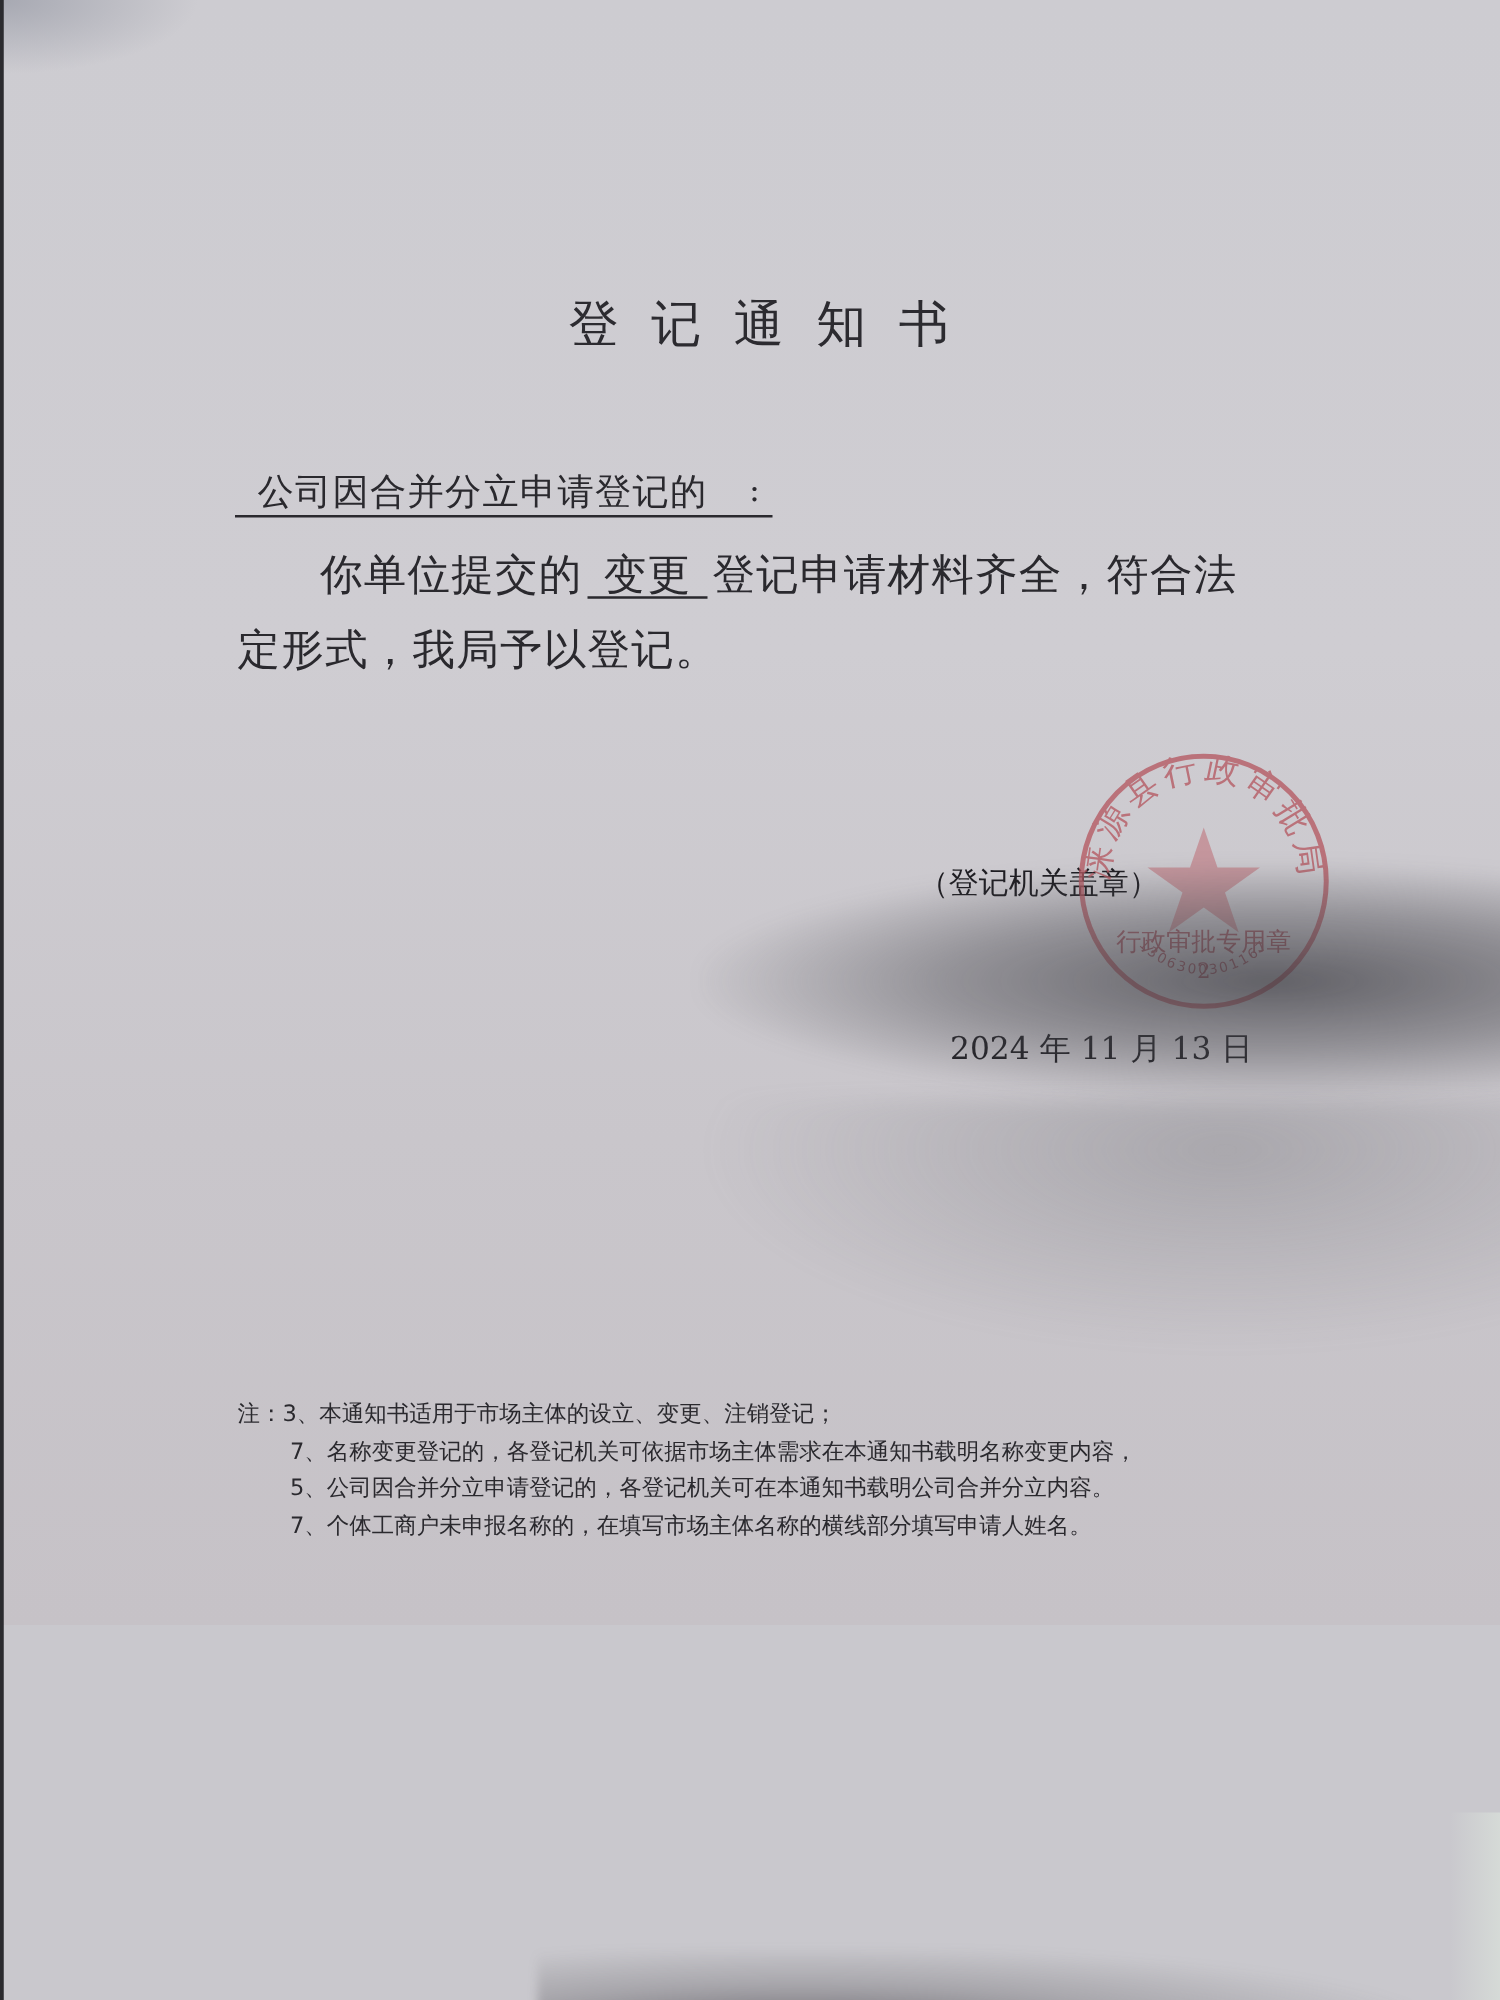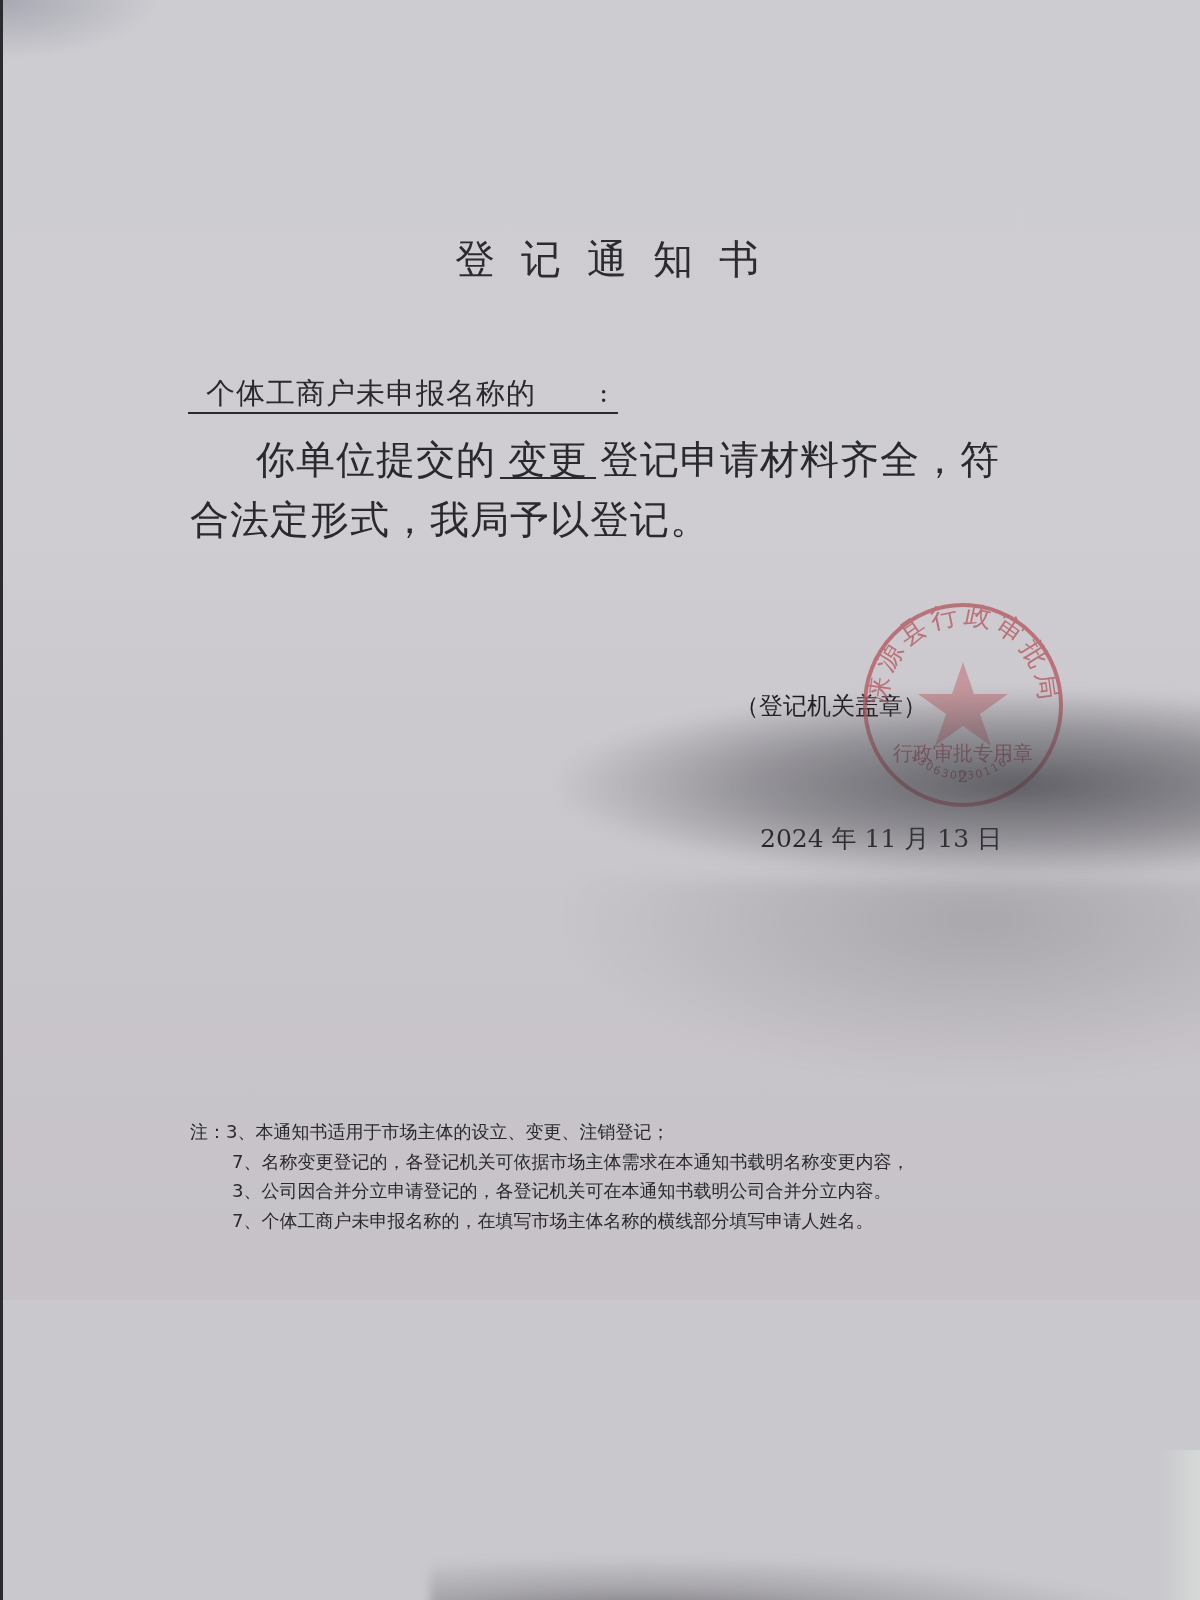--- a/index.html
+++ b/index.html
@@ -100,21 +100,21 @@
       position: absolute;
       right: 10px; top: 6px;
       font-size: 26px;
       color: #2a292e;
     }
     .body-text {
       position: absolute;
       left: 190px; top: 430px;
       width: 820px;
       font-family: "DejaVu Sans", "Liberation Sans", sans-serif;
-      font-size: 39px;
+      font-size: 34px;
       line-height: 60px;
       color: #2a292e;
       letter-spacing: 1px;
     }
     .body-text .indent {
       display: inline-block;
       width: 66px;
     }
     .change-type {
       display: inline-block;
@@ -170,21 +170,21 @@
 <body>
 
 <div class="page">
   <div class="corner-shade"></div>
   <div class="page-left-edge"></div>
 
   <h1 class="title">登记通知书</h1>
 
 
   <div class="recipient-line">
-    <span class="recipient-name">个体工商户未申报名称的</span>
+    <span class="recipient-name">公司因合并分立申请登记的</span>
     <span class="recipient-colon">:</span>
   </div>
 
   <div class="body-text"><span class="indent"></span><span>你单位提交的</span><span class="change-type">变更</span><span>登记申请材料齐全，符合法定形式，我局予以登记。</span></div>
 
   <div class="seal-caption">（登记机关盖章）</div>
 
   <div class="issue-date">2024 年 11 月 13 日</div>
 
   <svg class="stamp" viewBox="0 0 210 210" xmlns="http://www.w3.org/2000/svg">
@@ -203,19 +203,19 @@
       <textPath href="#serialArc" startOffset="50%" text-anchor="middle">1306300301167</textPath>
     </text>
   </svg>
 
   <div class="shadow-band"></div>
   <div class="shadow-lower"></div>
 
   <div class="notes">
     <p><span class="note-label">注：</span><span>3、本通知书适用于市场主体的设立、变更、注销登记；</span></p>
     <p class="note-indent">7、名称变更登记的，各登记机关可依据市场主体需求在本通知书载明名称变更内容，</p>
-    <p class="note-indent">3、公司因合并分立申请登记的，各登记机关可在本通知书载明公司合并分立内容。</p>
+    <p class="note-indent">5、公司因合并分立申请登记的，各登记机关可在本通知书载明公司合并分立内容。</p>
     <p class="note-indent">7、个体工商户未申报名称的，在填写市场主体名称的横线部分填写申请人姓名。</p>
   </div>
 
   <div class="shadow-bottom"></div>
   <div class="right-edge-light"></div>
 </div>
 
 </body></html>

